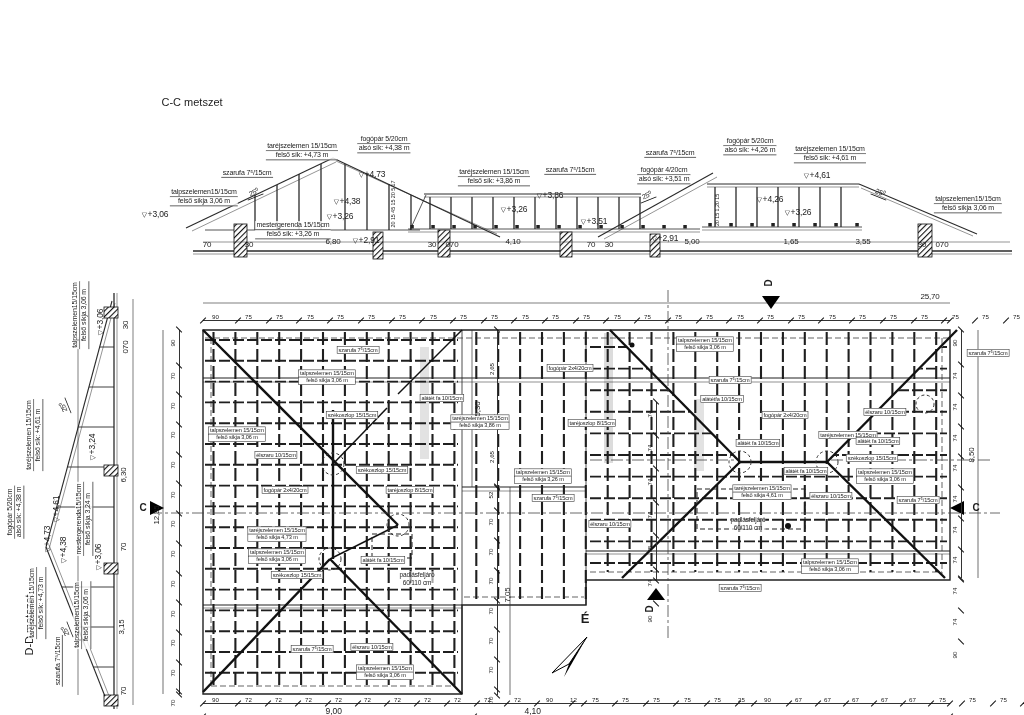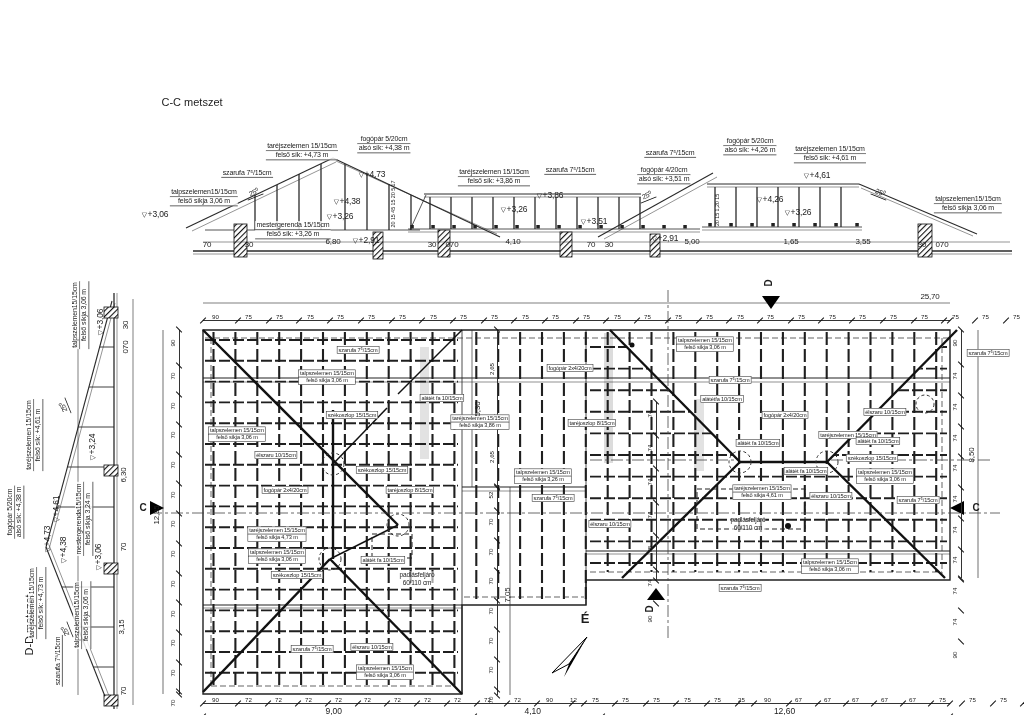--- a/index.html
+++ b/index.html
@@ -918,23 +918,20 @@
           <span style="transform: scale(0.62);">90</span>
         </div>
       </div>
       <div class="chain h" style="left: 203px; top: 658px; width: 747px;">
         <div class="cell" style="width: 35.0195%;">
           <span style="transform: scale(0.85);">9,00</span>
         </div>
         <div class="cell" style="width: 15.9533%;">
           <span style="transform: scale(0.85);">4,10</span>
         </div>
-        <div class="cell" style="width: 49.0272%;">
-          <span style="transform: scale(0.85);">12,60</span>
-        </div>
       </div>
       <div class="chain h" style="left: 203px; top: 671px; width: 747px;">
         <div class="cell" style="width: 100%;">
           <span style="transform: scale(0.85);">25,70</span>
         </div>
       </div>
       <div class="chain v" style="left: 168px; top: 283px; height: 364px;">
         <div class="cell" style="height: 7.31707%;">
           <span style="transform: rotate(-90deg) scale(0.62);">90</span>
         </div>

